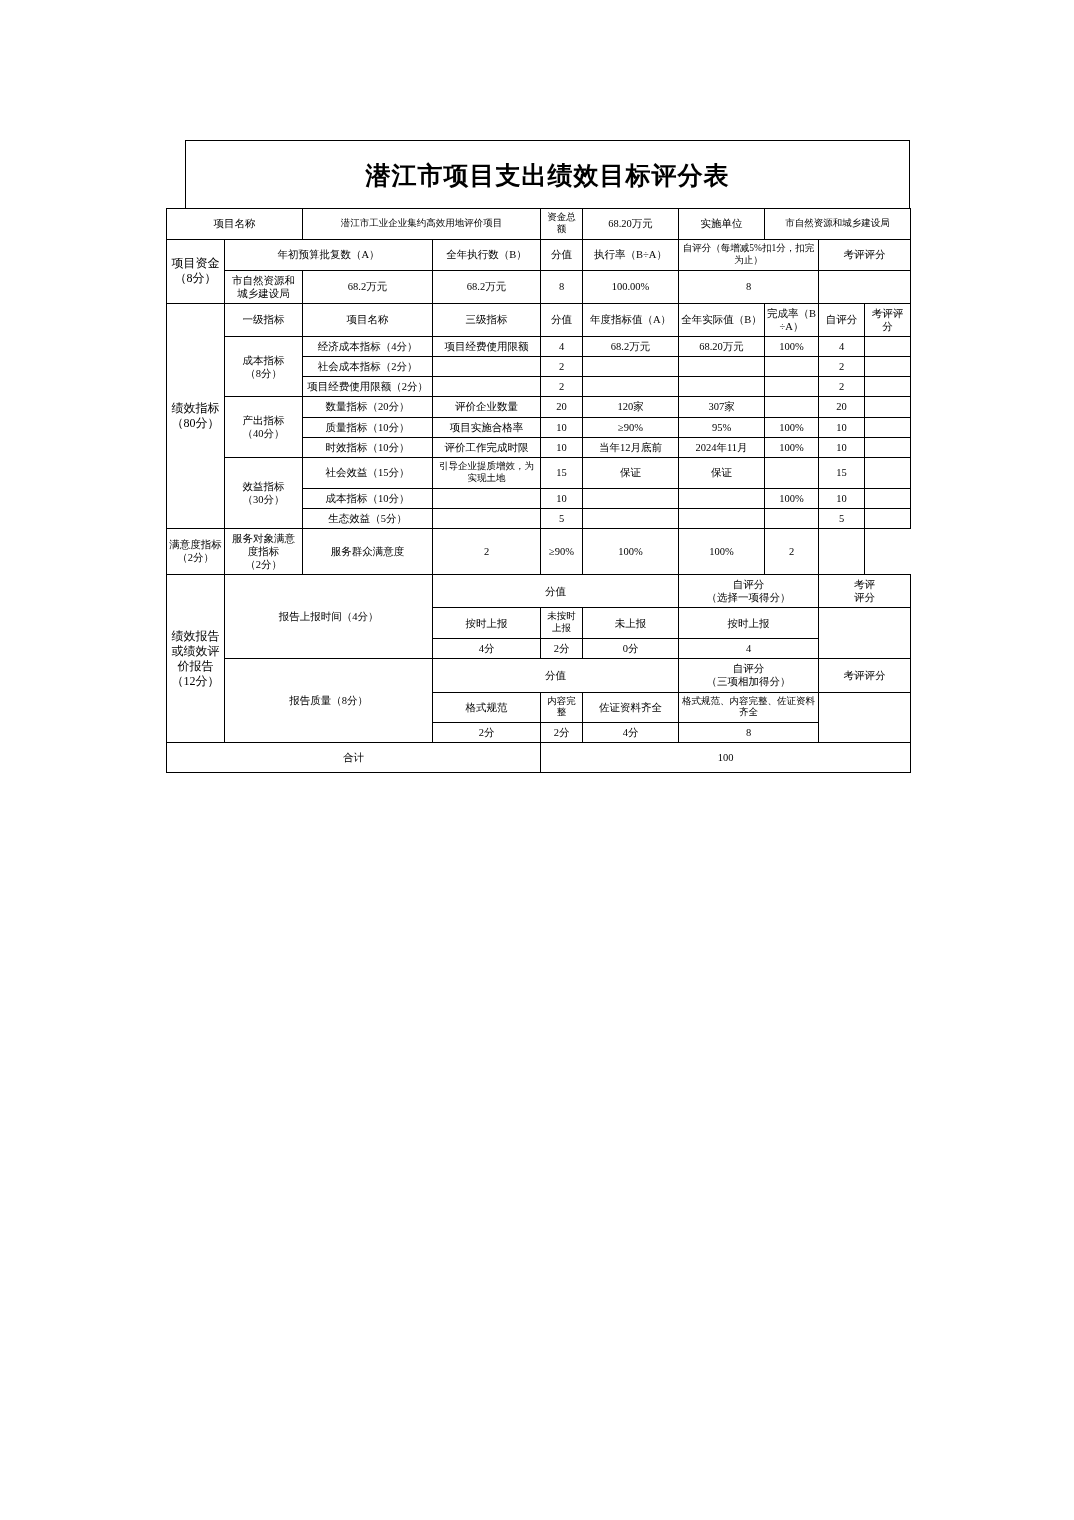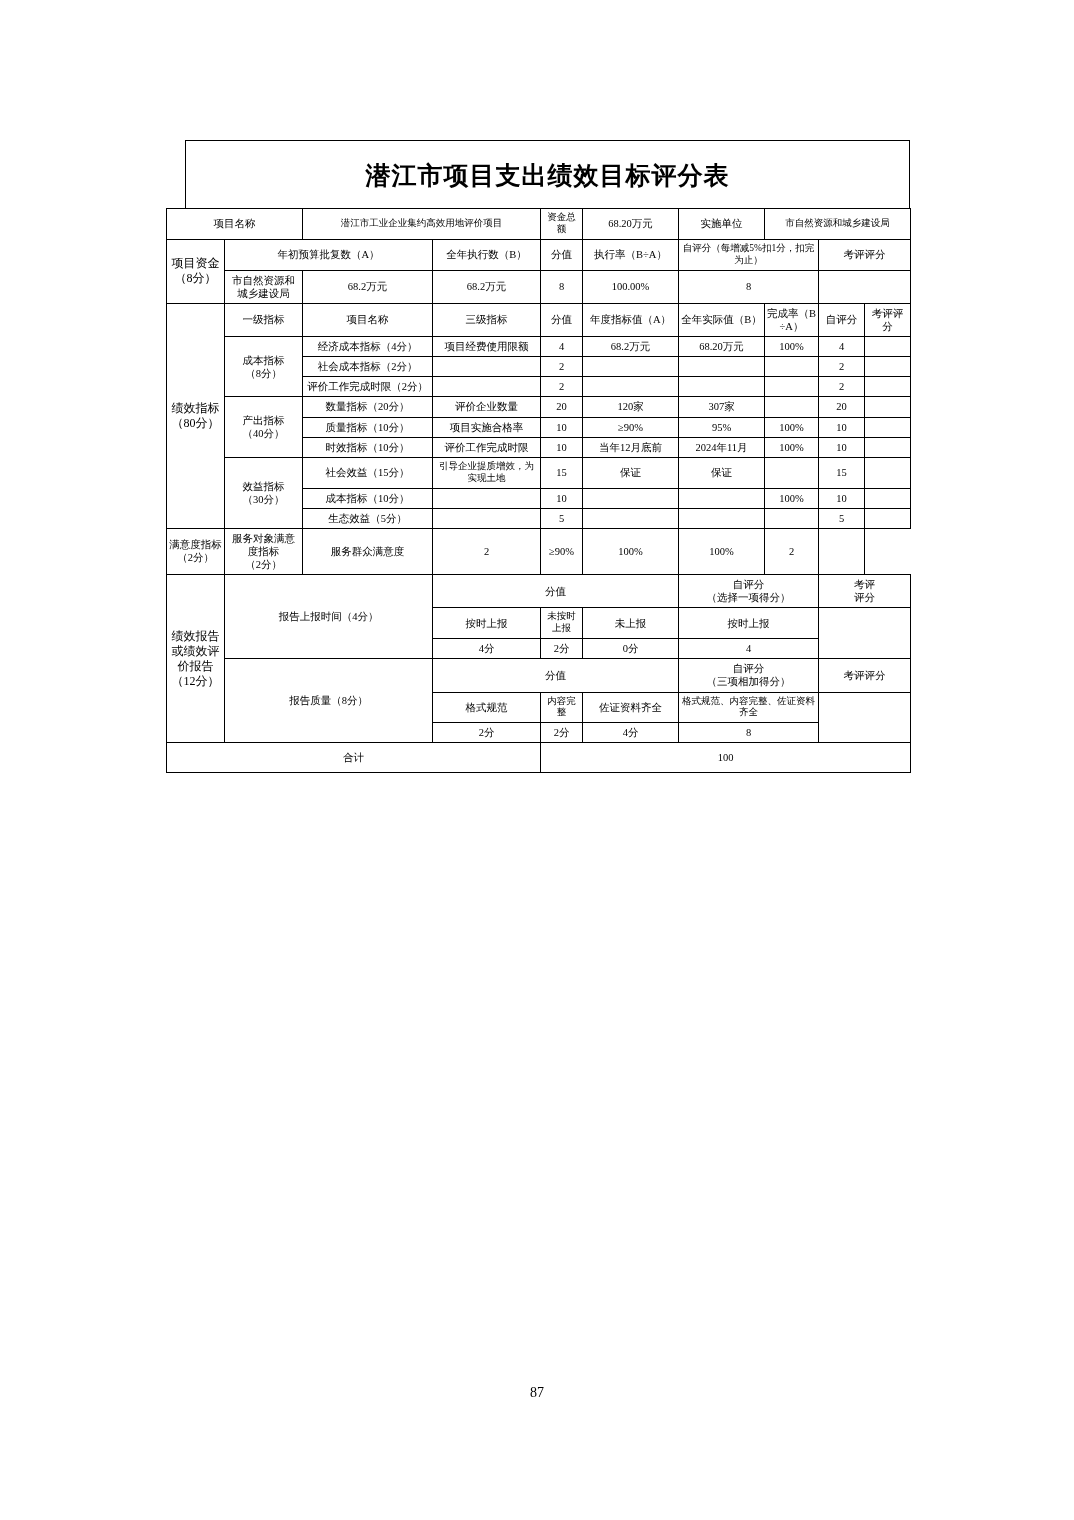--- a/index.html
+++ b/index.html
@@ -149,21 +149,21 @@
         <td>社会成本指标（2分）</td>
         <td></td>
         <td>2</td>
         <td></td>
         <td></td>
         <td></td>
         <td>2</td>
         <td></td>
       </tr>
       <tr>
-        <td>评价工作完成时限（2分）</td>
+        <td>项目经费使用限额（2分）</td>
         <td></td>
         <td>2</td>
         <td></td>
         <td></td>
         <td></td>
         <td>2</td>
         <td></td>
       </tr>
 
       <tr>
@@ -294,14 +294,13 @@
       </tr>
 
       <tr class="tall">
         <td colspan="4">合计</td>
         <td colspan="6">100</td>
       </tr>
     </tbody>
       </table>
   </div>
 
-  <div class="pagenum">87</div>
 </div>
 
 </body></html>

